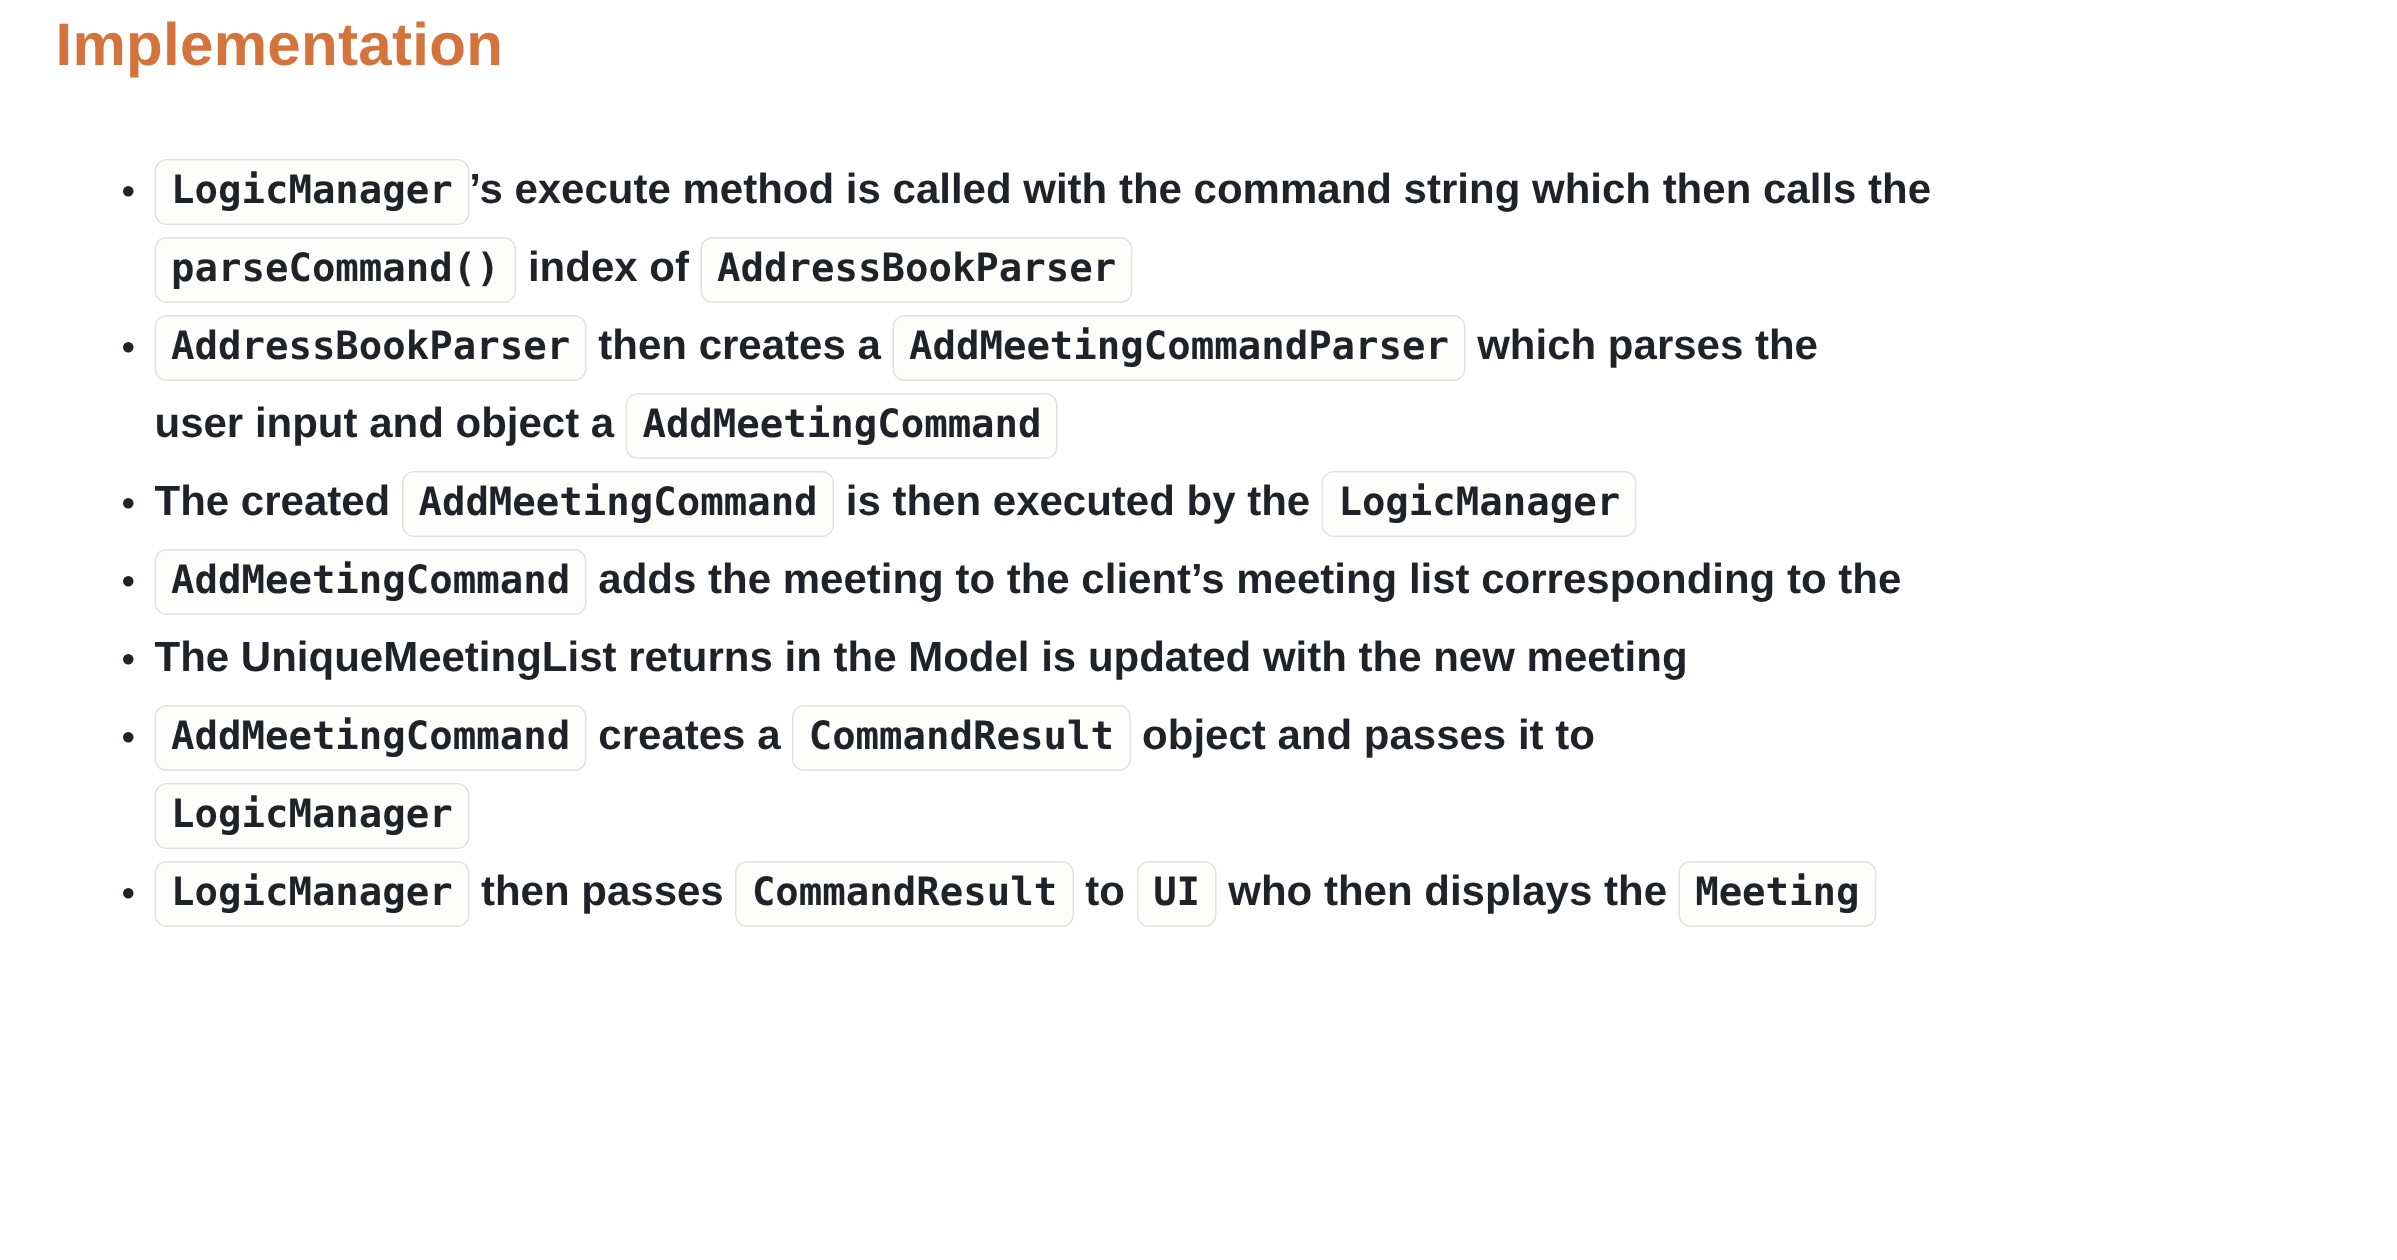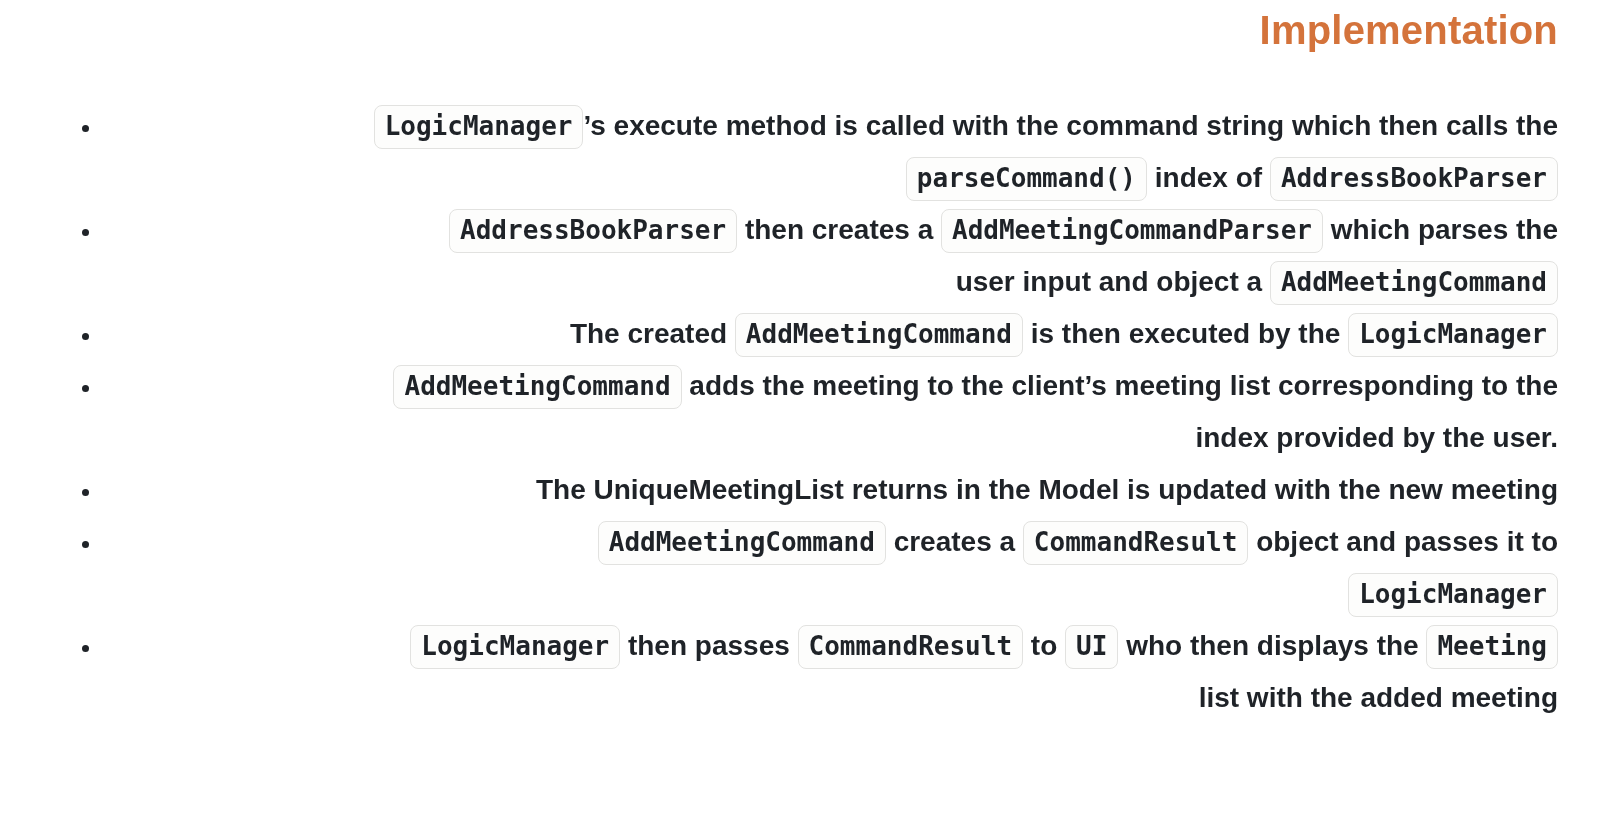--- a/index.html
+++ b/index.html
@@ -17,21 +17,20 @@
   }
   body {
     font-family: "Liberation Sans", sans-serif;
     color: var(--text-color);
     width: 1598px;
     height: 840px;
     overflow: hidden;
   }
   .page {
     padding: 6px 40px 0 37px;
-    text-align: right;
   }
   h2.doc-heading {
     color: var(--heading-color);
     font-size: 40px;
     font-weight: 600;
     letter-spacing: 0.2px;
     margin: 0 0 46px 0;
     line-height: 1.2;
   }
   p.intro {
@@ -77,18 +76,18 @@
 <body>
 
 <div class="page">
   <h2 class="doc-heading">Implementation</h2>
 
 
   <ul class="impl-list">
       <li><code class="chip">LogicManager</code><span>’s execute method is called with the command string which then calls the</span><br><code class="chip">parseCommand()</code><span> index of </span><code class="chip">AddressBookParser</code></li>
       <li><code class="chip">AddressBookParser</code><span> then creates a </span><code class="chip">AddMeetingCommandParser</code><span> which parses the</span><br><span>user input and object a </span><code class="chip">AddMeetingCommand</code></li>
       <li><span>The created </span><code class="chip">AddMeetingCommand</code><span> is then executed by the </span><code class="chip">LogicManager</code></li>
-      <li><code class="chip">AddMeetingCommand</code><span> adds the meeting to the client’s meeting list corresponding to the</span><br><span>index provided by the user.</span></li>
+      <li><code class="chip">AddMeetingCommand</code><span> adds the meeting to the client’s meeting list corresponding to the</span><br></li>
       <li><span>The UniqueMeetingList returns in the Model is updated with the new meeting</span></li>
       <li><code class="chip">AddMeetingCommand</code><span> creates a </span><code class="chip">CommandResult</code><span> object and passes it to</span><br><code class="chip">LogicManager</code></li>
-      <li><code class="chip">LogicManager</code><span> then passes </span><code class="chip">CommandResult</code><span> to </span><code class="chip">UI</code><span> who then displays the </span><code class="chip">Meeting</code><br><span>list with the added meeting</span></li>
+      <li><code class="chip">LogicManager</code><span> then passes </span><code class="chip">CommandResult</code><span> to </span><code class="chip">UI</code><span> who then displays the </span><code class="chip">Meeting</code><br></li>
     </ul>
 </div>
 
 </body></html>

